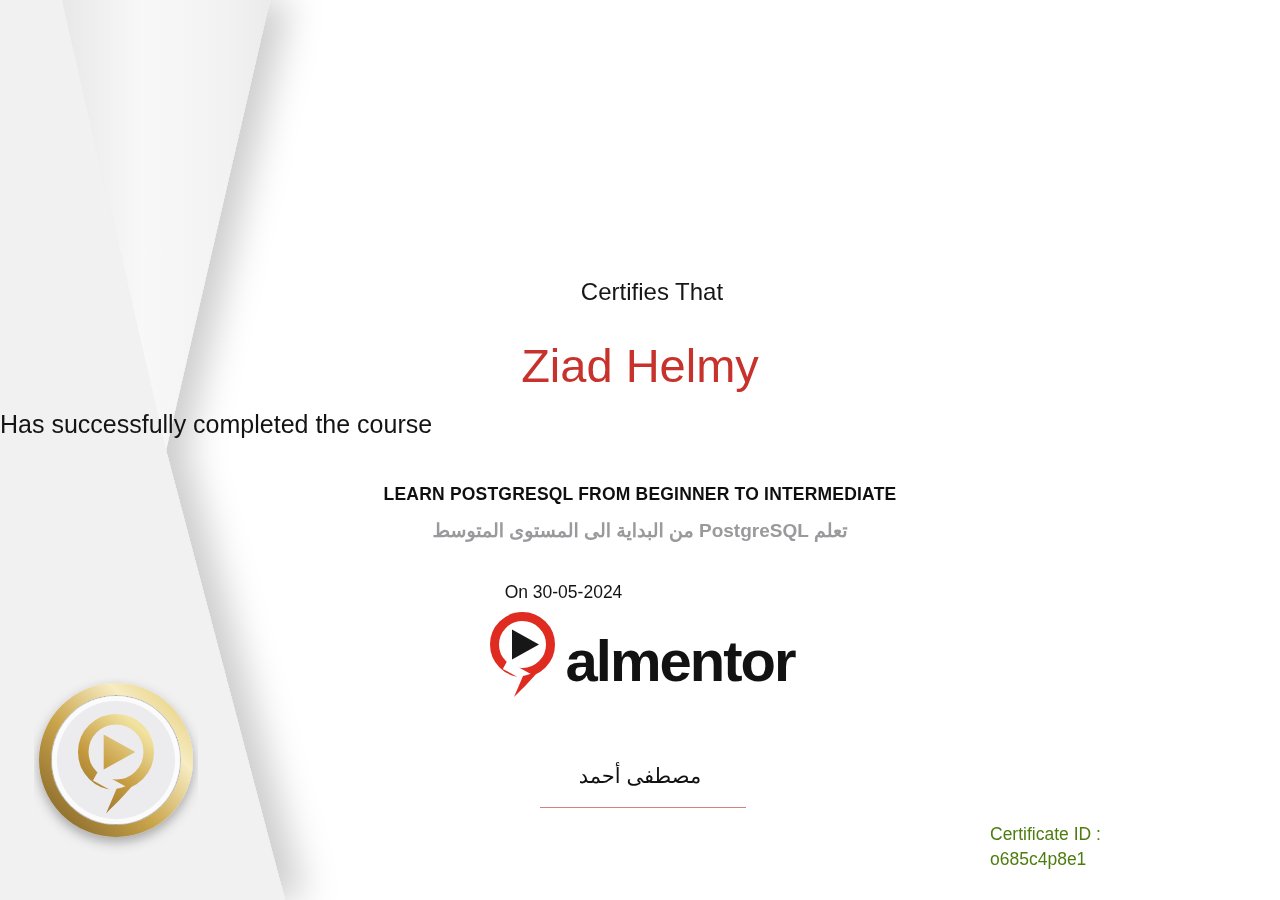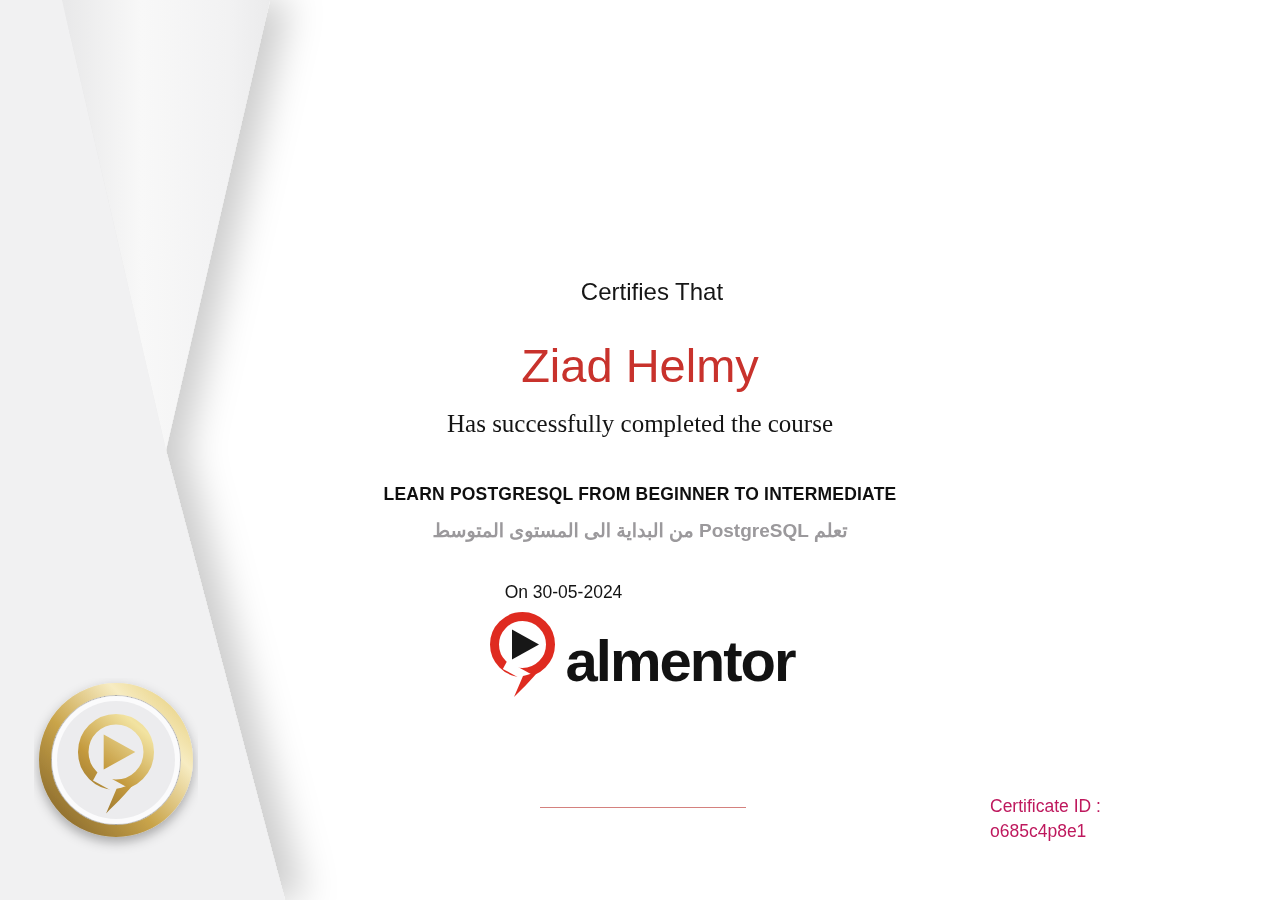--- a/index.html
+++ b/index.html
@@ -26,22 +26,22 @@
   }
   .certifies{
     position:absolute;top:278px;left:12px;width:1280px;text-align:center;
     font-size:24px;color:#161616;
   }
   .name{
     position:absolute;top:338px;left:0;width:1280px;text-align:center;
     font-size:47px;color:#c8322c;
   }
   .completed{
-    position:absolute;top:410px;left:0;width:1280px;text-align:center;
-    font-size:25px;color:#141414;font-family:Liberation Serif, serif;
+    position:absolute;top:410px;left:0;width:1280px;text-align:left;
+    font-size:25px;color:#141414;
   }
   .course-en{
     position:absolute;top:484px;left:0;width:1280px;text-align:center;
     font-size:17.5px;font-weight:700;color:#0f0f0f;letter-spacing:0.2px;
   }
   .course-ar{
     position:absolute;top:519px;left:0;width:1280px;text-align:center;
     font-size:19px;font-weight:700;color:#9b999c;
   }
   .date{
@@ -59,22 +59,22 @@
   }
   .sig-name{
     position:absolute;top:764px;left:0;width:1280px;text-align:center;
     font-size:21px;color:#111111;
   }
   .sig-line{
     position:absolute;top:807px;left:540px;width:206px;height:0;
     border-top:1.5px solid #d4817e;
   }
   .cert-id{
-    position:absolute;top:794px;left:990px;
-    font-size:17.5px;line-height:24.5px;color:#be185d;
+    position:absolute;top:822px;left:990px;
+    font-size:17.5px;line-height:24.5px;color:#4d7c0f;
   }
 </style>
 </head>
 <body>
 
 <div class="stage">
 
   <svg class="decor" width="1280" height="900" viewBox="0 0 1280 900">
     <defs>
       <linearGradient id="vg" x1="0" y1="0" x2="1" y2="0">
@@ -143,20 +143,21 @@
     <div class="logo-row">
       <svg class="logo-icon" width="74" height="92" viewBox="0 0 74 92">
         <circle cx="36.5" cy="32.5" r="28" fill="none" stroke="#df2b20" stroke-width="9"></circle>
         <path d="M 26,17.5 L 26,47.5 L 53,32.5 Z" fill="#171717"></path>
         <path d="M 19,53 L 50,70" stroke="#ffffff" stroke-width="9" fill="none"></path>
         <path d="M 62,46 C 57,56 48,62 37,64 L 28,85 C 36,77 50,64 62,46 Z" fill="#df2b20"></path>
       </svg>
       <span class="logo-text">almentor</span>
     </div>
 
+    <div class="sig-name" dir="rtl">مصطفى أحمد</div>
     <div class="sig-line"></div>
 
     <div class="cert-id">
       <div>Certificate ID :</div>
       <div>o685c4p8e1</div>
     </div>
 
   </div>
 </div>
 

